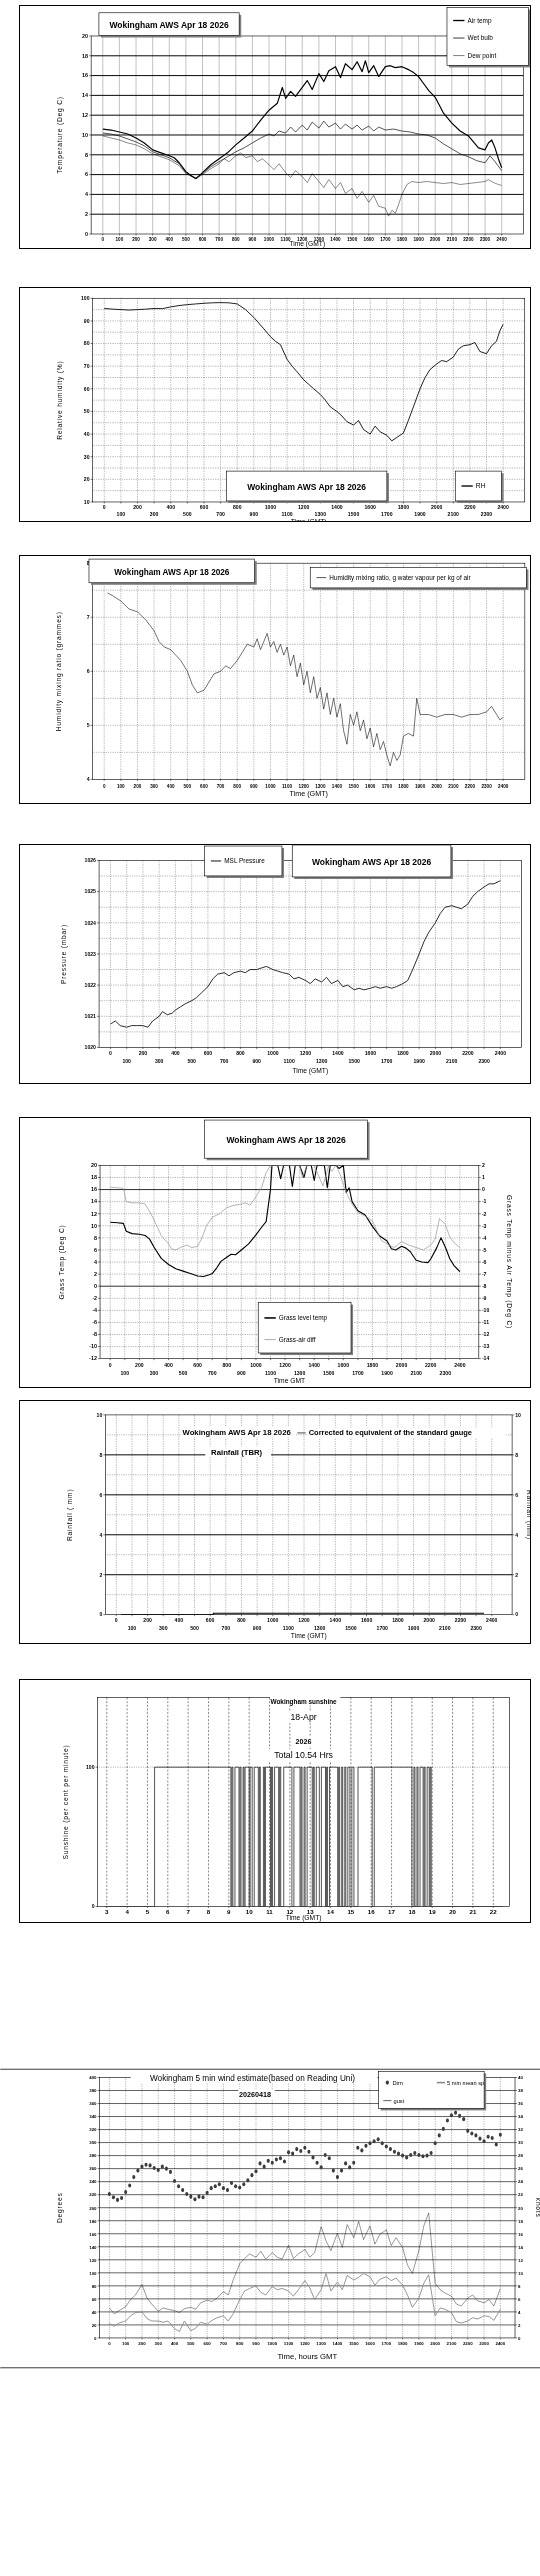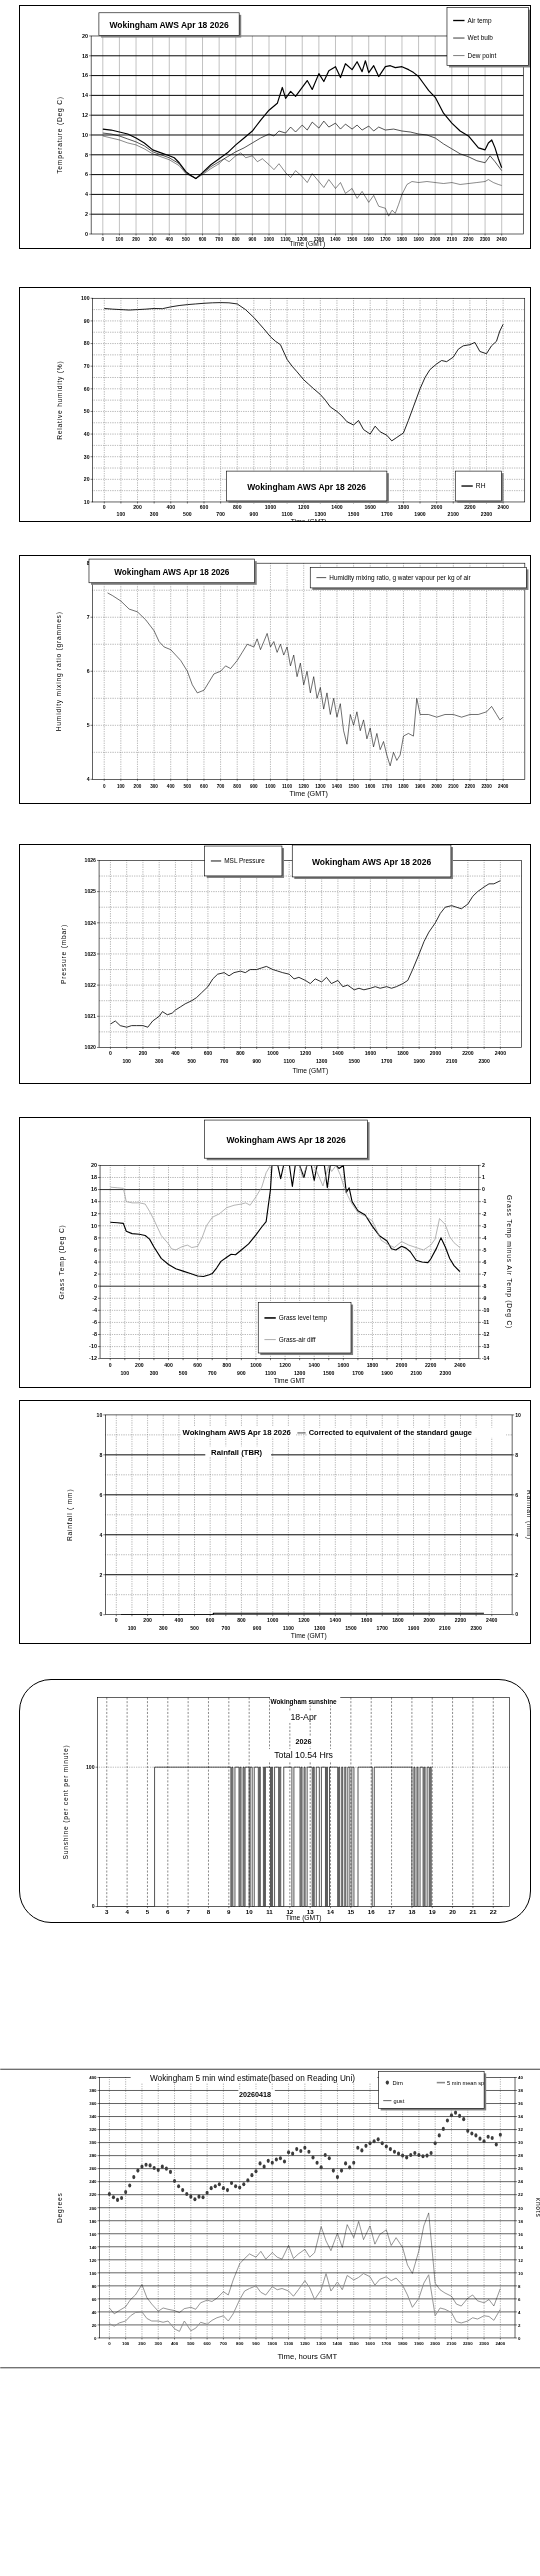--- a/index.html
+++ b/index.html
@@ -872,21 +872,21 @@
           <path d="M 195.4 415.0 L 374.7 415.0 L 374.7 412.3 L 900.3 412.3" fill="none" stroke="#000000" stroke-width="2.2" stroke-linejoin="round"></path>
         </g>
         <line x1="538" y1="62" x2="554" y2="62" stroke="#000000" stroke-width="1.4"></line>
         <rect x="311.25" y="50.25" width="223.49999999999997" height="20.25" fill="#fff"></rect>
         <text x="420" y="66" font-size="15" text-anchor="middle" font-weight="700">Wokingham AWS Apr 18 2026</text>
         <rect x="359.1" y="88.25" width="127.8" height="20.25" fill="#fff"></rect>
         <text x="420" y="104" font-size="15" text-anchor="middle" font-weight="700">Rainfall (TBR)</text>
         <rect x="557" y="51.775" width="384.45" height="19.575000000000003" fill="#fff"></rect>
         <text x="560" y="67" font-size="14.5" text-anchor="start" font-weight="700">Corrected to equivalent of the standard gauge</text>
       </svg></div>
-  <div class="chart-frame" style="left: 19px; top: 1679px; width: 510px; height: 242px; border-radius: 32px;"><svg width="510" height="242" viewBox="0 0 989 470">
+  <div class="chart-frame" style="left: 19px; top: 1679px; width: 510px; height: 242px;"><svg width="510" height="242" viewBox="0 0 989 470">
         <defs>
           <clipPath id="cp6">
             <rect x="150" y="34" width="800" height="406"></rect>
           </clipPath>
         </defs>
         <g>
           <line x1="167.77777777777777" y1="34" x2="167.77777777777777" y2="440" stroke="#000" stroke-width="0.9" stroke-dasharray="4,3"></line>
           <line x1="207.28395061728395" y1="34" x2="207.28395061728395" y2="440" stroke="#000" stroke-width="0.9" stroke-dasharray="4,3"></line>
           <line x1="246.79012345679013" y1="34" x2="246.79012345679013" y2="440" stroke="#000" stroke-width="0.9" stroke-dasharray="4,3"></line>
           <line x1="286.2962962962963" y1="34" x2="286.2962962962963" y2="440" stroke="#000" stroke-width="0.9" stroke-dasharray="4,3"></line>

